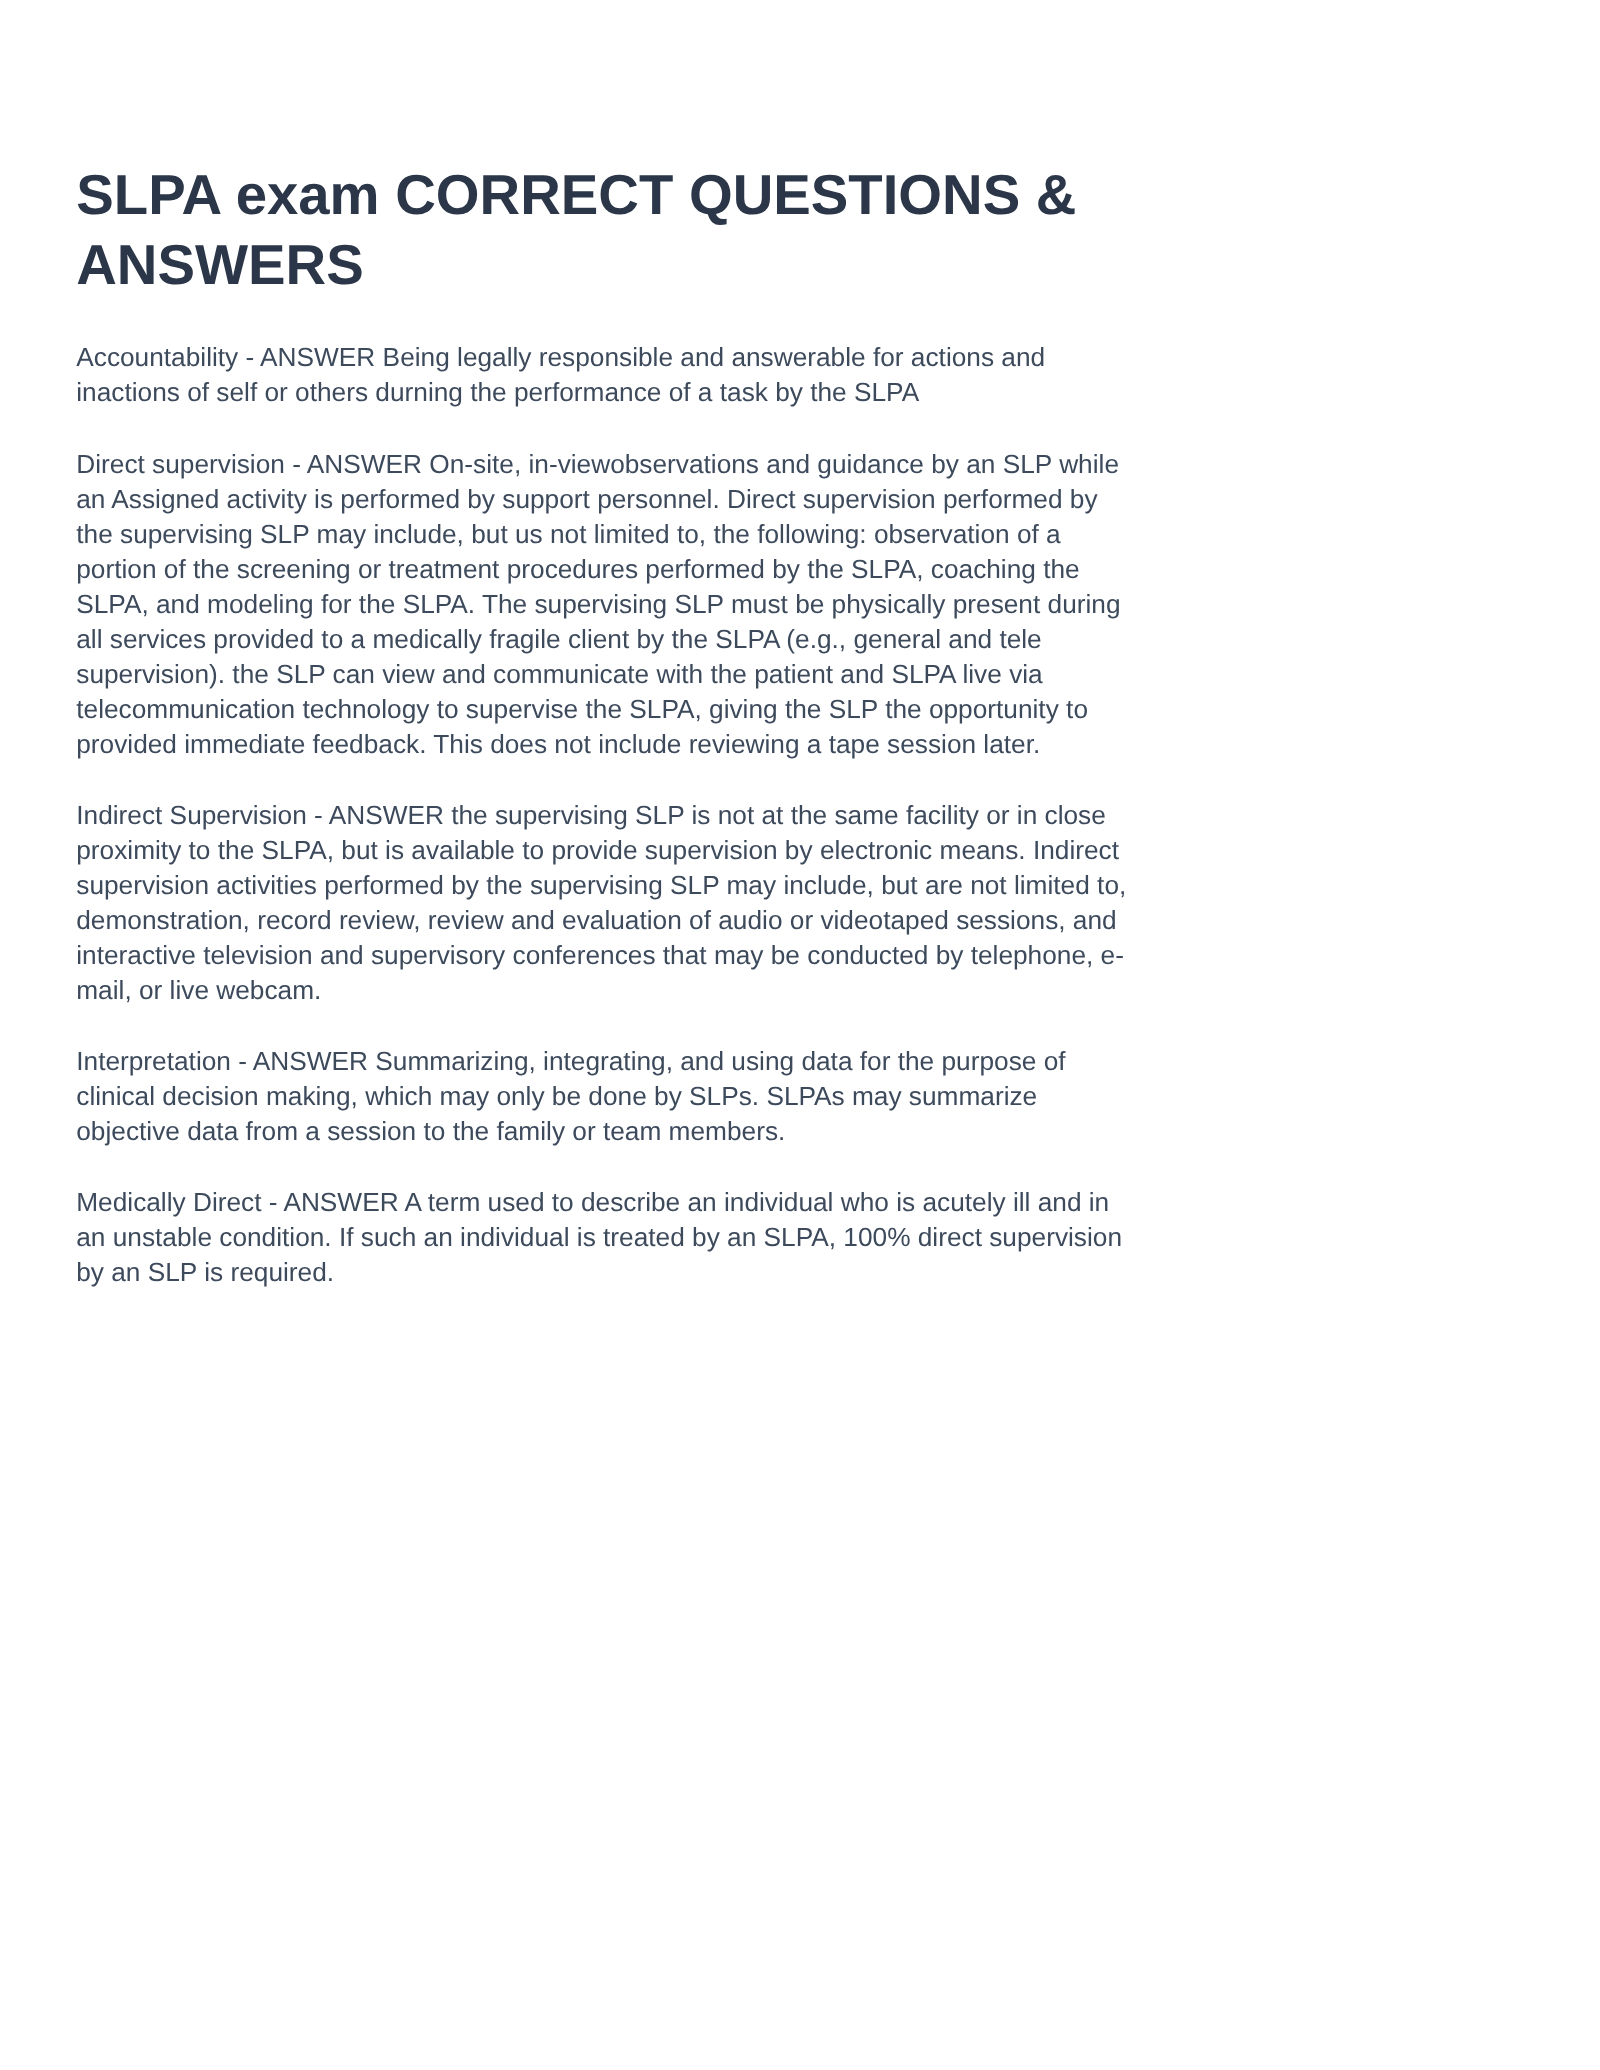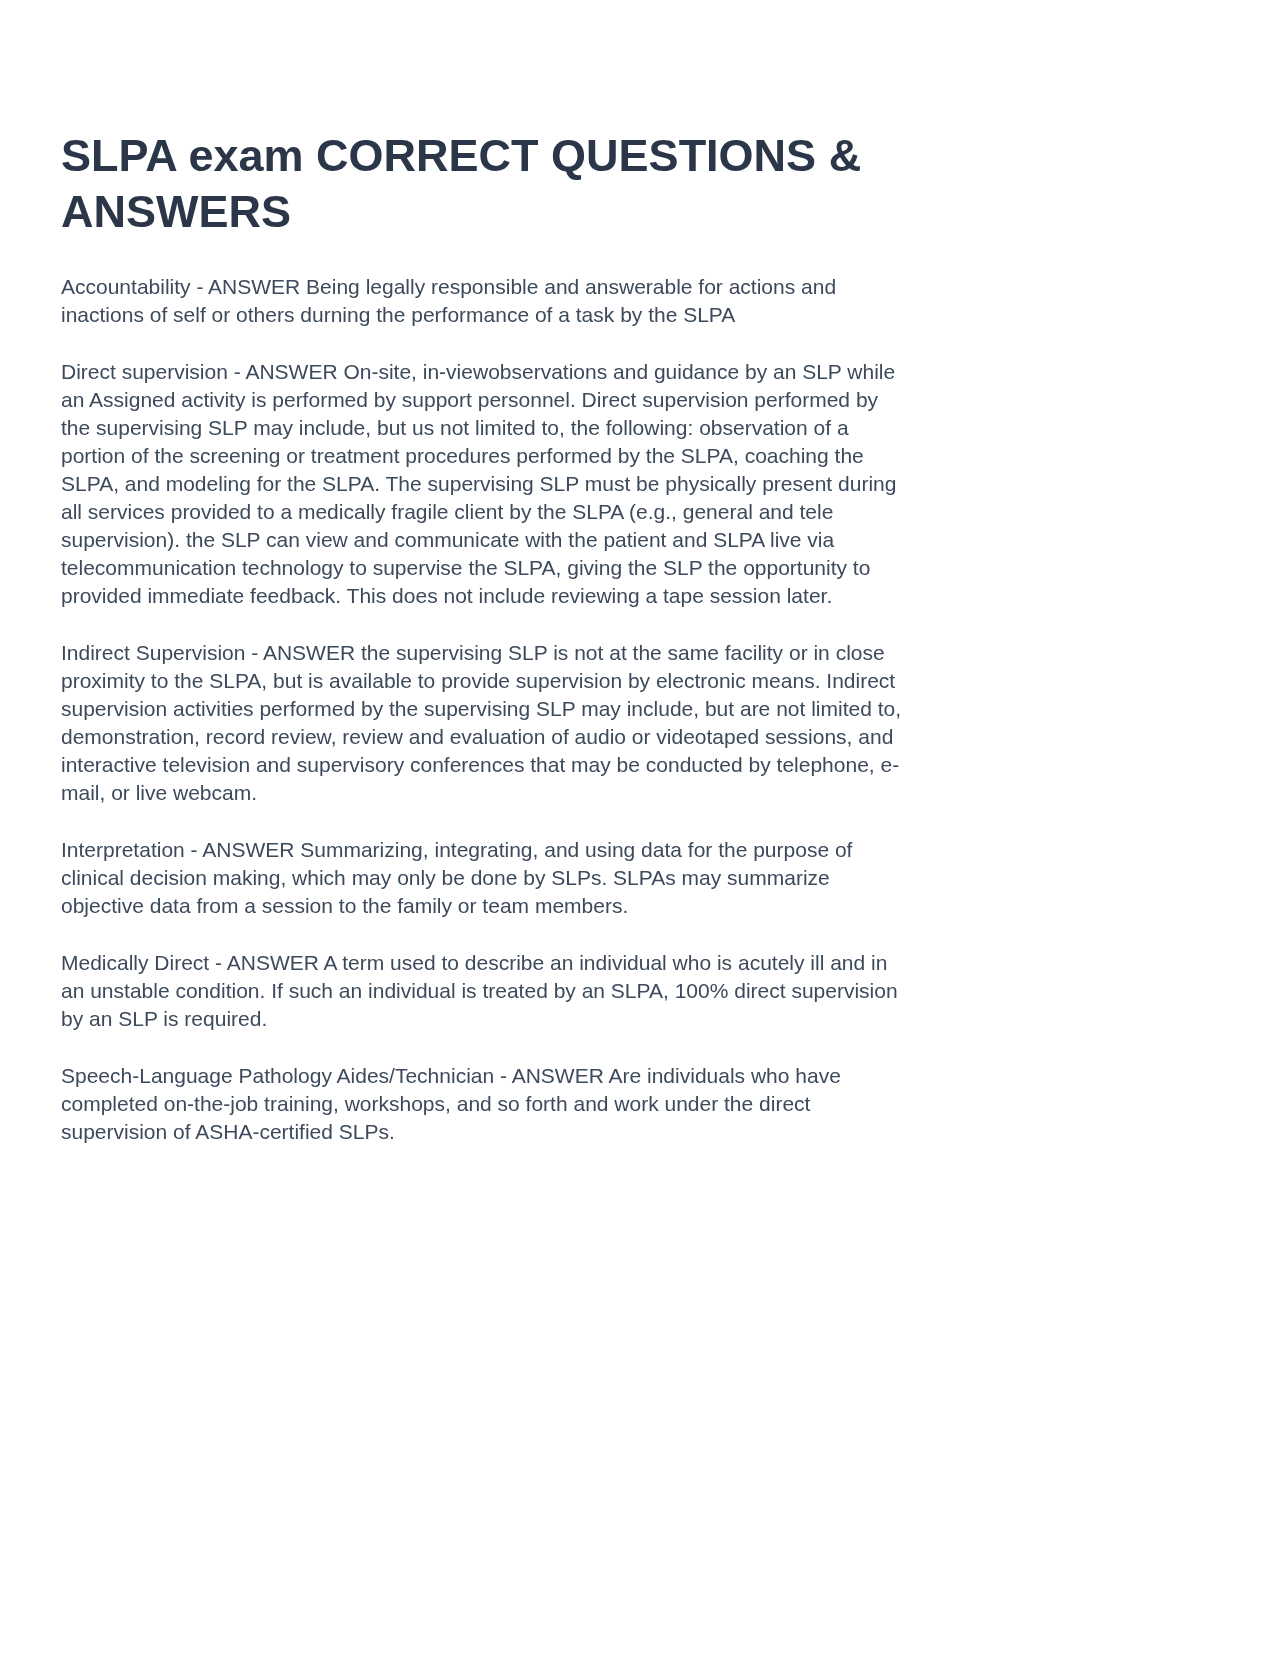--- a/index.html
+++ b/index.html
@@ -56,17 +56,16 @@
 
     <p class="qa-item"><span>Direct supervision</span><span> - ANSWER </span><span>On-site, in-viewobservations and guidance by an SLP while an Assigned activity is performed by support personnel. Direct supervision performed by the supervising SLP may include, but us not limited to, the following: observation of a portion of the screening or treatment procedures performed by the SLPA, coaching the SLPA, and modeling for the SLPA. The supervising SLP must be physically present during all services provided to a medically fragile client by the SLPA (e.g., general and tele supervision). the SLP can view and communicate with the patient and SLPA live via telecommunication technology to supervise the SLPA, giving the SLP the opportunity to provided immediate feedback. This does not include reviewing a tape session later.</span></p>
 
     <p class="qa-item"><span>Indirect Supervision</span><span> - ANSWER </span><span>the supervising SLP is not at the same facility or in close proximity to the SLPA, but is available to provide supervision by electronic means. Indirect supervision activities performed by the supervising SLP may include, but are not limited to, demonstration, record review, review and evaluation of audio or videotaped sessions, and interactive television and supervisory conferences that may be conducted by telephone, e-mail, or live webcam.</span></p>
 
     <p class="qa-item"><span>Interpretation</span><span> - ANSWER </span><span>Summarizing, integrating, and using data for the purpose of clinical decision making, which may only be done by SLPs. SLPAs may summarize objective data from a session to the family or team members.</span></p>
 
     <p class="qa-item"><span>Medically Direct</span><span> - ANSWER </span><span>A term used to describe an individual who is acutely ill and in an unstable condition. If such an individual is treated by an SLPA, 100% direct supervision by an SLP is required.</span></p>
 
 
-    <p class="qa-item"><span>Speech-Language Pathology Aides/Technician</span><span> - ANSWER </span><span>Are individuals who have completed on-the-job training, workshops, and so forth and work under the direct supervision of ASHA-certified SLPs.</span></p>
 
 
   </div>
 </div>
 
 </body></html>

